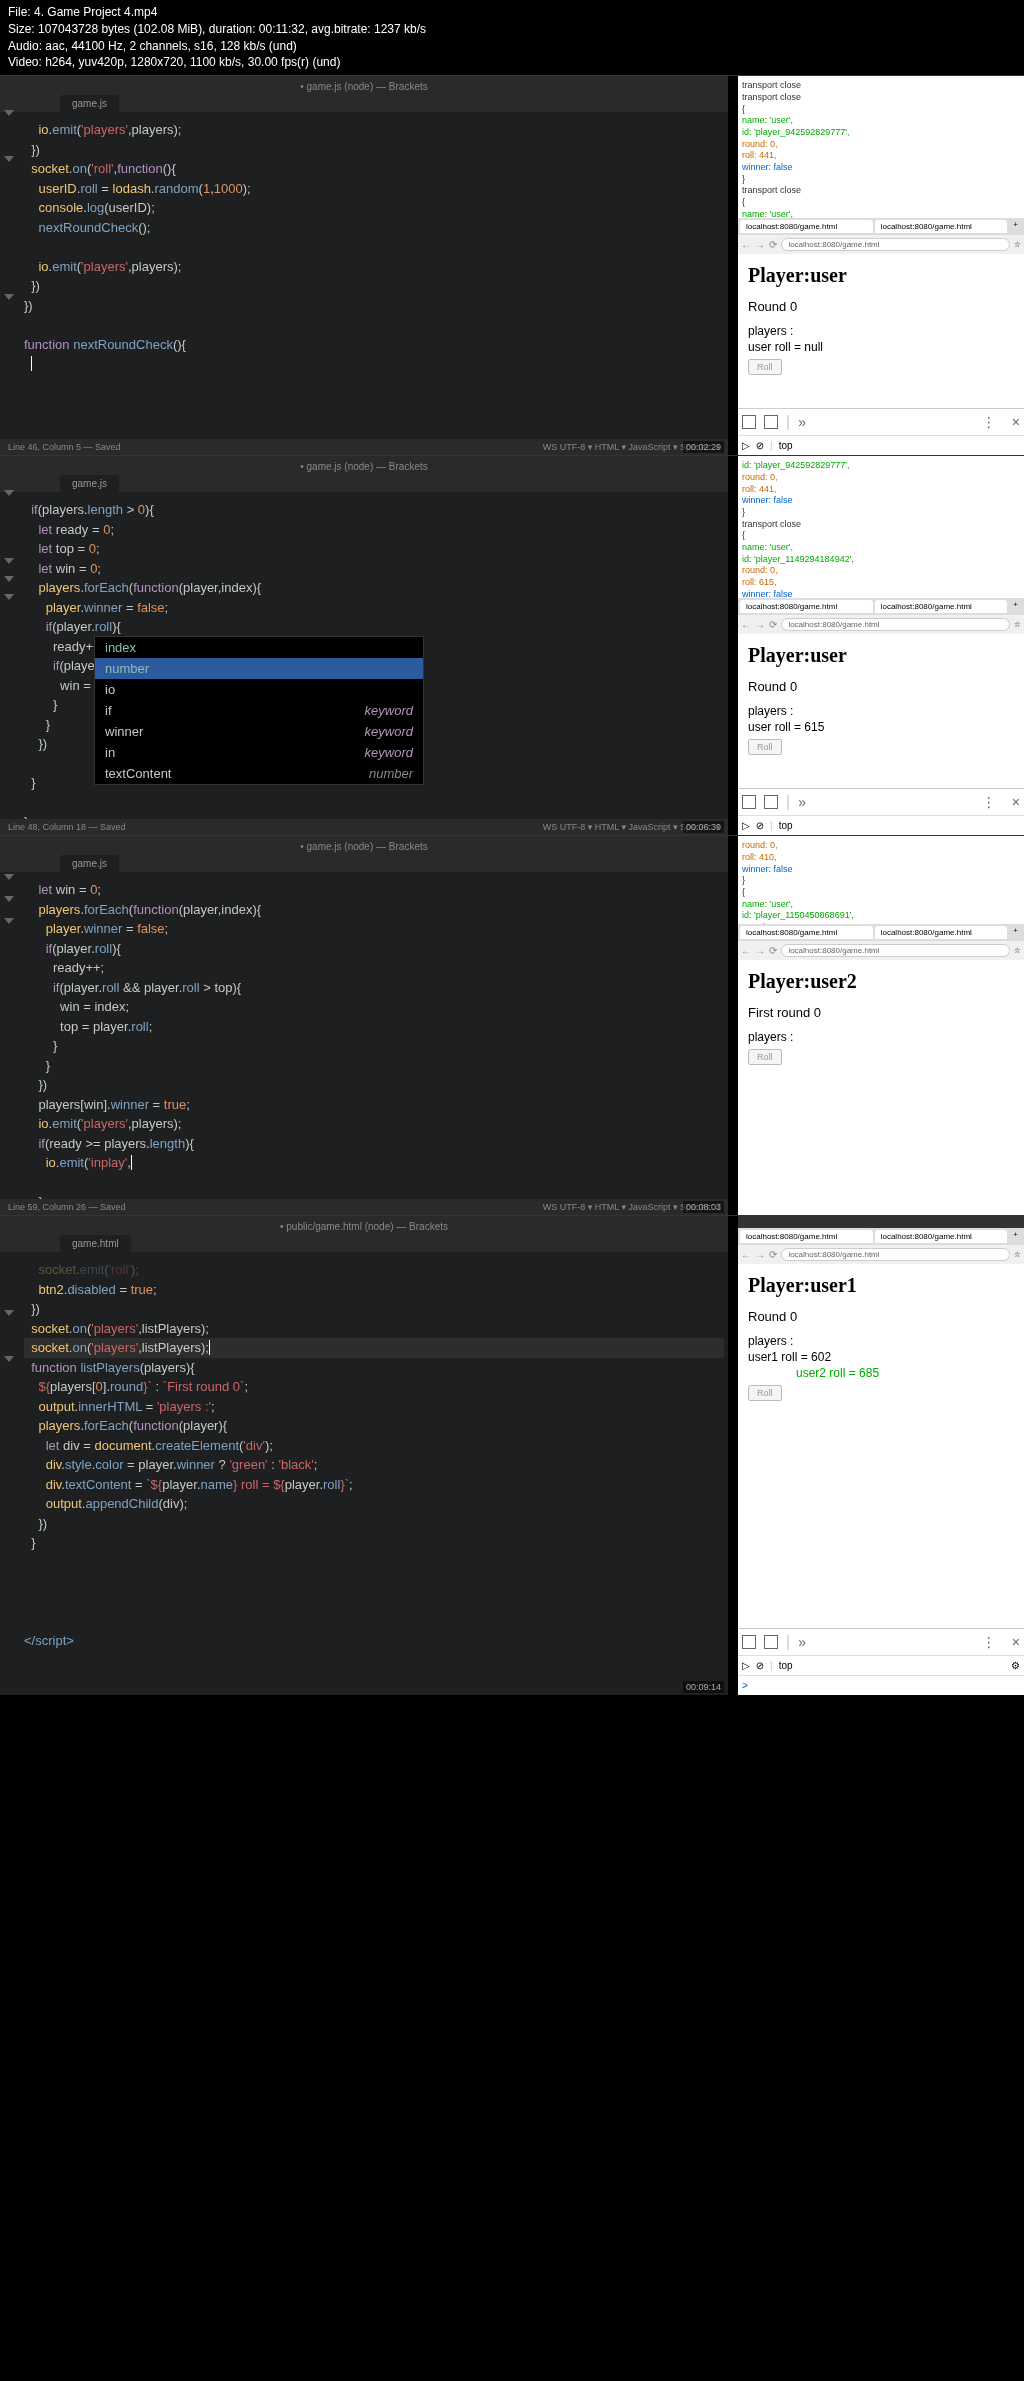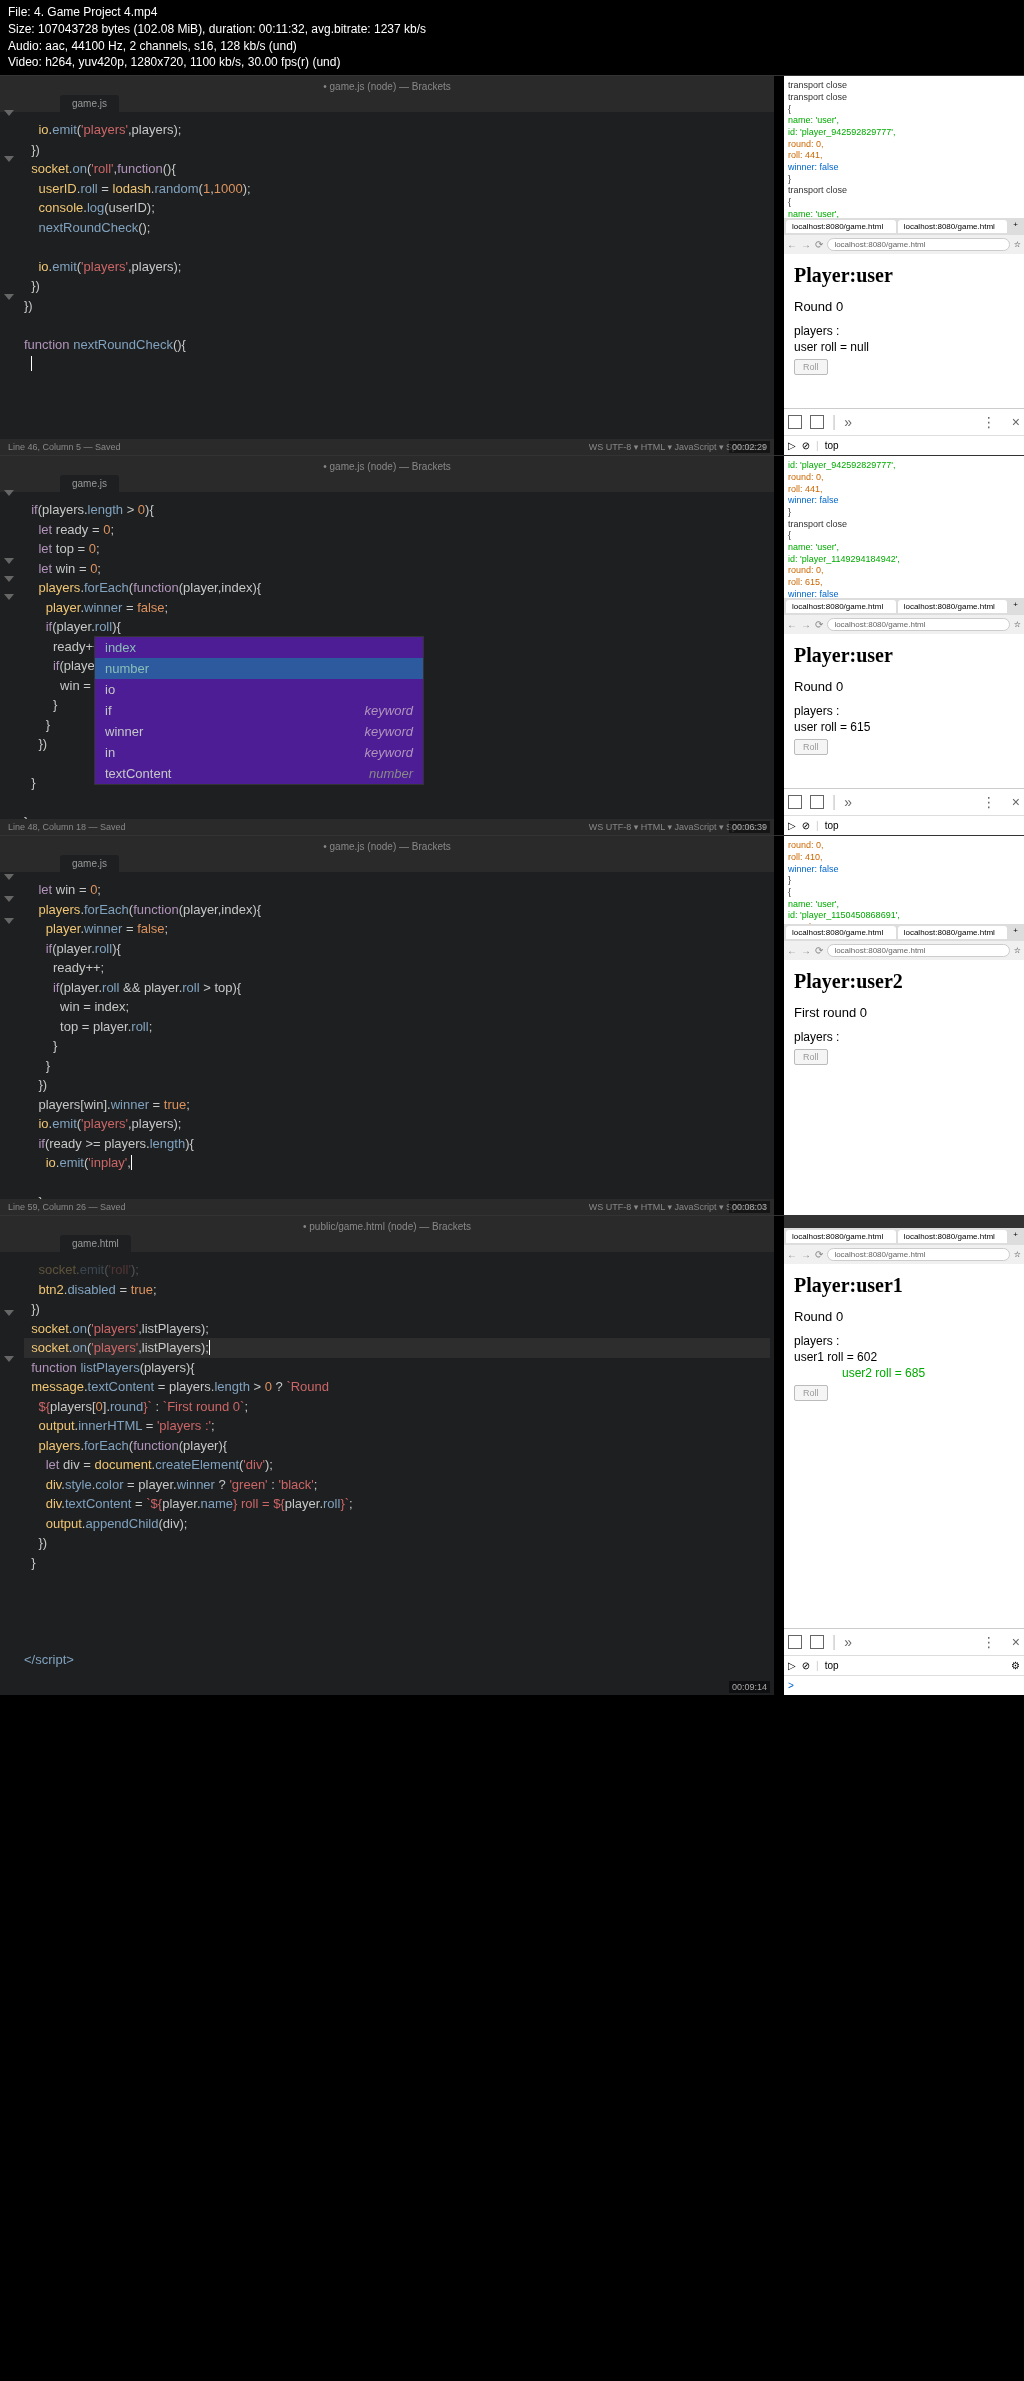--- a/index.html
+++ b/index.html
@@ -1,40 +1,40 @@
 <!DOCTYPE html>
 <html><head>
 <meta charset="utf-8">
 <style>
 * { margin: 0; padding: 0; box-sizing: border-box; font-family: Arial, sans-serif; }
 body { background: #000; width: 1024px; }
 .file-info { color: #fff; font-size: 12px; padding: 4px 8px; line-height: 1.4; font-family: Arial; }
 .panel-row { display: flex; height: 380px; border-top: 1px solid #333; gap: 10px; }
 .editor-panel { flex: 1; background: #1d1f21; color: #c5c8c6; font-family: 'Consolas', monospace; font-size: 13px; position: relative; overflow: hidden; }
-.browser-panel { width: 240px; background: #fff; display: flex; flex-direction: column; }
+.browser-panel { width: 286px; background: #fff; display: flex; flex-direction: column; }
 .win-controls { display: flex; gap: 5px; padding: 4px 8px; background: #2a2a2a; }
 .dot { width: 9px; height: 9px; border-radius: 50%; }
 .dot-r { background: #ff5f56; }
 .dot-y { background: #ffbd2e; }
 .dot-g { background: #27c93f; }
 .tab-bar { background: #2a2a2a; padding: 2px 0 0 60px; font-size: 10px; color: #999; display: flex; }
 .tab { padding: 3px 12px; background: #1d1f21; border-radius: 3px 3px 0 0; margin-right: 2px; }
 .title-bar { text-align: center; font-size: 10px; color: #888; background: #2a2a2a; padding: 2px; position: absolute; top: 3px; left: 0; right: 0; }
 .code-area { padding: 8px 4px 4px 24px; line-height: 1.5; }
 .gutter { position: absolute; left: 4px; top: 34px; display: flex; flex-direction: column; gap: 12px; }
 .arrow { width: 0; height: 0; border-left: 5px solid transparent; border-right: 5px solid transparent; border-top: 6px solid #666; }
 .k-fn { color: #b294bb; }
 .k-var { color: #b294bb; }
 .k-str { color: #cc6666; }
 .k-num { color: #de935f; }
 .k-prop { color: #81a2be; }
 .k-id { color: #f0c674; }
 .k-call { color: #81a2be; }
 .status-bar { position: absolute; bottom: 0; left: 0; right: 0; background: #2a2a2a; font-size: 9px; color: #888; padding: 3px 8px; display: flex; justify-content: space-between; }
-.autocomplete { position: absolute; background: #4c1d95; border: 1px solid #333; font-size: 13px; min-width: 330px; }
+.autocomplete { position: absolute; background: #000000; border: 1px solid #333; font-size: 13px; min-width: 330px; }
 .ac-item { padding: 3px 10px; display: flex; justify-content: space-between; }
 .ac-sel { background: #2d5a9e; }
 .ac-kw { color: #b294bb; font-style: italic; }
 .ac-num { color: #888; font-style: italic; }
 .terminal { background: #fff; font-family: monospace; font-size: 9px; padding: 4px; line-height: 1.3; flex: 1; overflow: hidden; }
 .term-dark { color: #333; }
 .term-green { color: #0a0; }
 .term-orange { color: #c60; }
 .term-blue { color: #06c; }
 .browser-tabs { background: #ddd; padding: 2px; display: flex; font-size: 8px; gap: 2px; }
@@ -382,21 +382,20 @@
         <div class="arrow" style="margin-top:60px"></div>
         <div class="arrow" style="margin-top:28px"></div>
       </div>
     <div class="code-area">
 <div>&nbsp;&nbsp;&nbsp;&nbsp;<span class="k-id" style="opacity:.3">socket</span><span style="opacity:.3">.</span><span class="k-call" style="opacity:.3">emit</span><span style="opacity:.3">(</span><span class="k-str" style="opacity:.3">'roll'</span><span style="opacity:.3">);</span></div>
 <div>&nbsp;&nbsp;&nbsp;&nbsp;<span class="k-id">btn2</span>.<span class="k-prop">disabled</span> = <span class="k-num">true</span>;</div>
 <div>&nbsp;&nbsp;})</div>
 <div>&nbsp;&nbsp;<span class="k-id">socket</span>.<span class="k-call">on</span>(<span class="k-str">'players'</span>,listPlayers);</div>
 <div style="background:#2d2d2d">&nbsp;&nbsp;<span class="k-id">socket</span>.<span class="k-call">on</span>(<span class="k-str">'players'</span>,listPlayers);<span style="border-left:1px solid #fff"></span></div>
 <div>&nbsp;&nbsp;<span class="k-fn">function</span> <span class="k-call">listPlayers</span>(players){</div>
-<div>&nbsp;&nbsp;<span class="k-id">message</span>.<span class="k-prop">textContent</span> = players.<span class="k-prop">length</span> &gt; <span class="k-num">0</span> ? <span class="k-str">`Round </span></div>
 <div>&nbsp;&nbsp;&nbsp;&nbsp;<span class="k-str">${</span>players[<span class="k-num">0</span>].<span class="k-prop">round</span><span class="k-str">}`</span> : <span class="k-str">`First round 0`</span>;</div>
 <div>&nbsp;&nbsp;&nbsp;&nbsp;<span class="k-id">output</span>.<span class="k-prop">innerHTML</span> = <span class="k-str">'players :'</span>;</div>
 <div>&nbsp;&nbsp;&nbsp;&nbsp;<span class="k-id">players</span>.<span class="k-call">forEach</span>(<span class="k-fn">function</span>(player){</div>
 <div>&nbsp;&nbsp;&nbsp;&nbsp;&nbsp;&nbsp;<span class="k-var">let</span> div = <span class="k-id">document</span>.<span class="k-call">createElement</span>(<span class="k-str">'div'</span>);</div>
 <div>&nbsp;&nbsp;&nbsp;&nbsp;&nbsp;&nbsp;<span class="k-id">div</span>.<span class="k-prop">style</span>.<span class="k-prop">color</span> = player.<span class="k-prop">winner</span> ? <span class="k-str">'green'</span> : <span class="k-str">'black'</span>;</div>
 <div>&nbsp;&nbsp;&nbsp;&nbsp;&nbsp;&nbsp;<span class="k-id">div</span>.<span class="k-prop">textContent</span> = <span class="k-str">`${</span>player.<span class="k-prop">name</span><span class="k-str">} roll = ${</span>player.<span class="k-prop">roll</span><span class="k-str">}`</span>;</div>
 <div>&nbsp;&nbsp;&nbsp;&nbsp;&nbsp;&nbsp;<span class="k-id">output</span>.<span class="k-call">appendChild</span>(div);</div>
 <div>&nbsp;&nbsp;&nbsp;&nbsp;})</div>
 <div>&nbsp;&nbsp;}</div>
 <div>&nbsp;</div>

